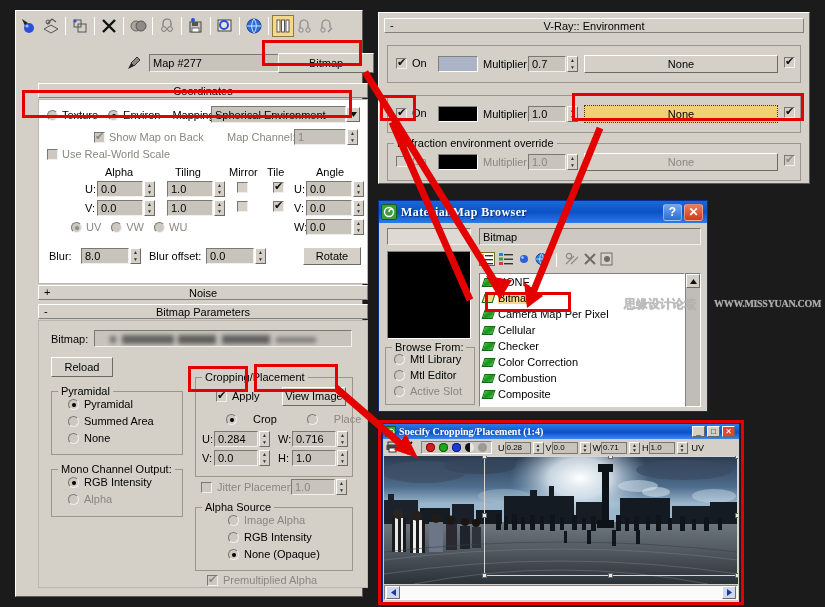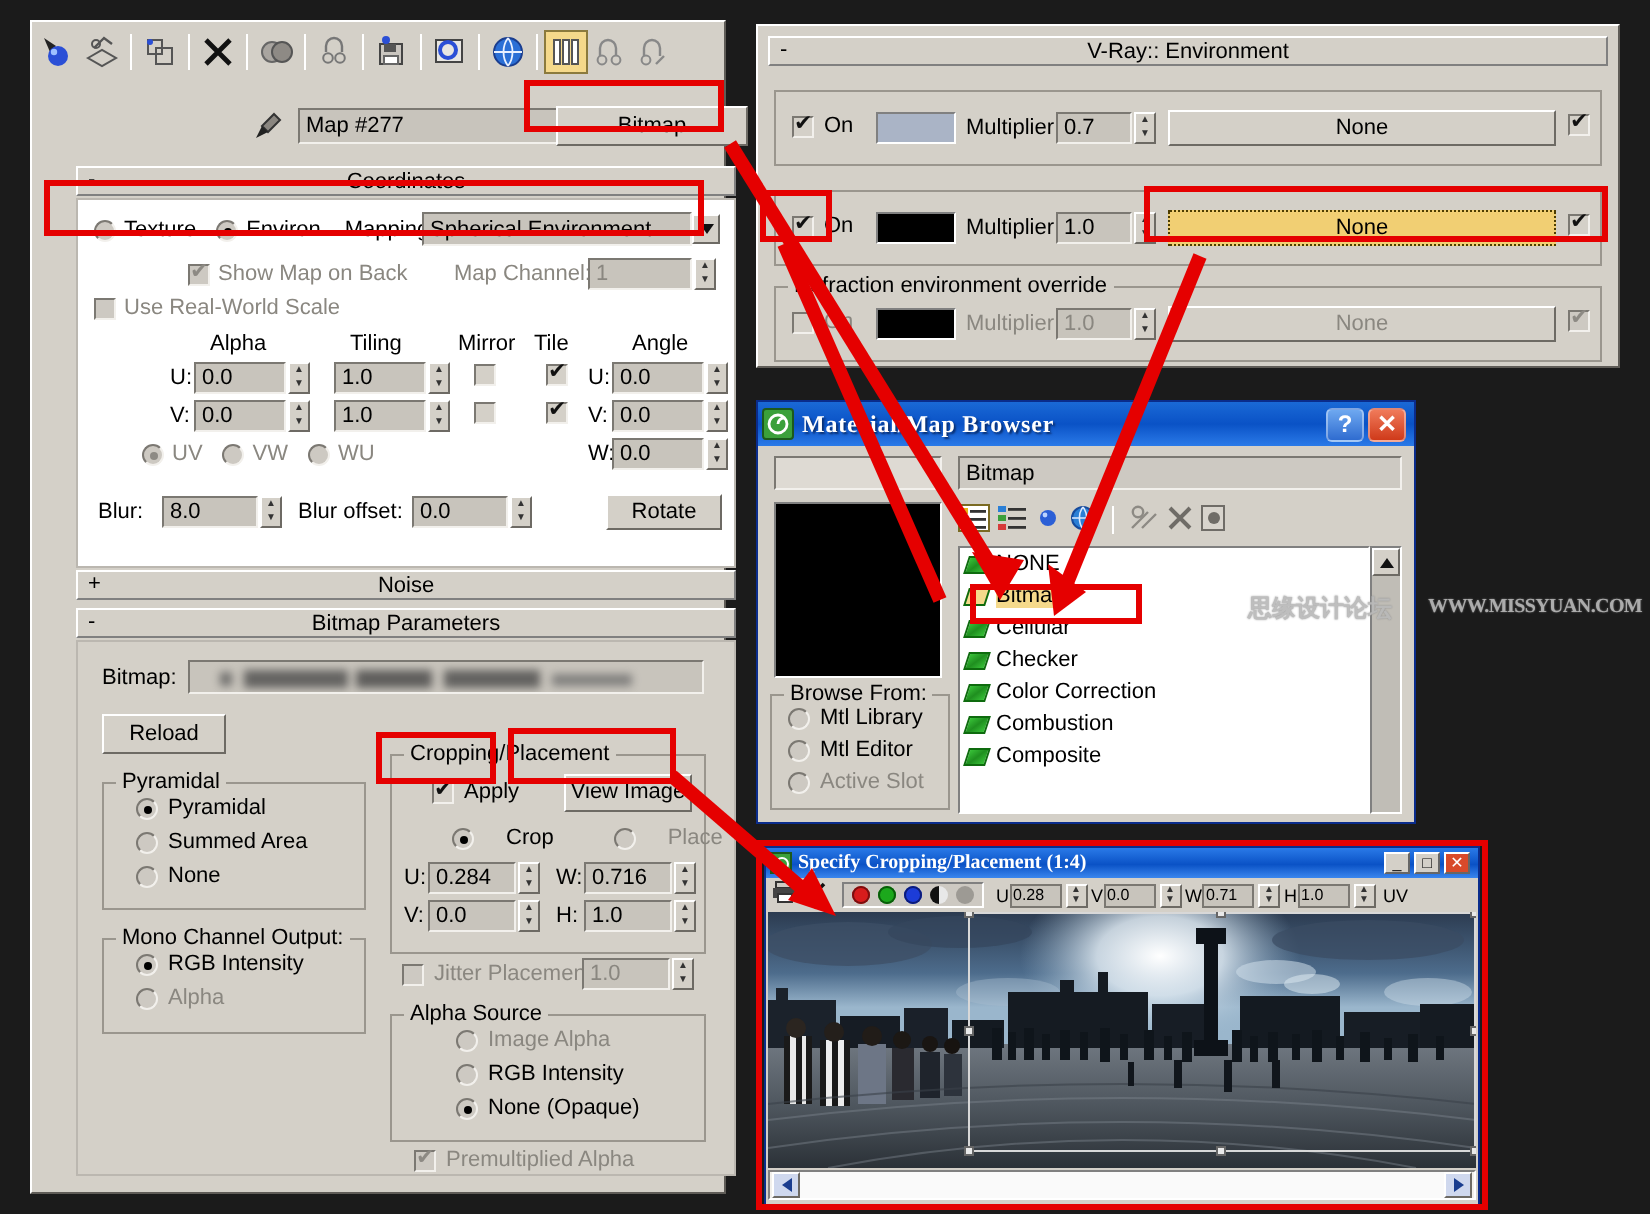--- a/index.html
+++ b/index.html
@@ -729,20 +729,24 @@
   </div>
 
   <div class="sunken maplist" style="position:absolute;left:100px;top:72px;width:206px;height:134px;overflow:hidden;">
     <div class="maprow">
       <span class="mapicon"></span>
       <span>NONE</span>
     </div>
     <div class="maprow sel">
       <span class="mapicon"></span>
       <span>Bitmap</span>
+    </div>
+    <div class="maprow">
+      <span class="mapicon"></span>
+      <span>Camera Map Per Pixel</span>
     </div>
     <div class="maprow">
       <span class="mapicon"></span>
       <span>Cellular</span>
     </div>
     <div class="maprow">
       <span class="mapicon"></span>
       <span>Checker</span>
     </div>
     <div class="maprow">

